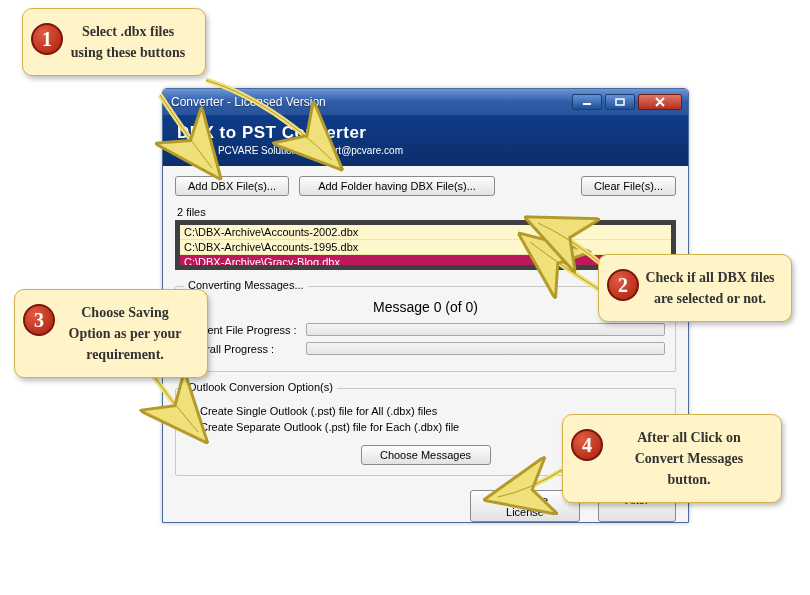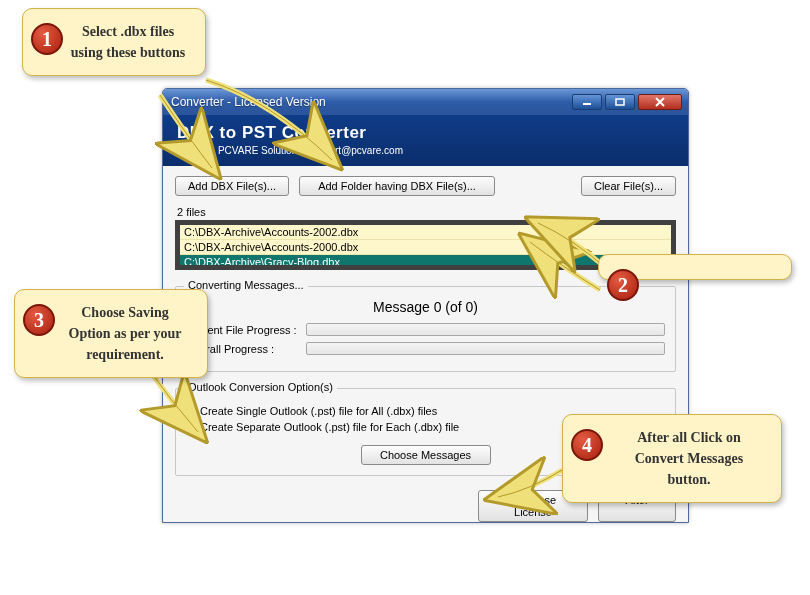--- a/index.html
+++ b/index.html
@@ -85,21 +85,21 @@
     overflow: hidden;
   }
   .file-list .item {
     padding: 1px 4px;
     font-size: 11px;
     background: #fff7cc;
     border-bottom: 1px solid #eee3a8;
     color: #000;
   }
   .file-list .item.sel {
-    background: #0f766e;
+    background: #be185d;
     color: #fff;
   }
   .groupbox {
     border: 1px solid #c8c8c8;
     border-radius: 2px;
     margin-top: 16px;
     padding: 12px 10px 10px;
     position: relative;
   }
   .groupbox .legend {
@@ -119,21 +119,21 @@
     background: linear-gradient(#f4f4f4,#e6e6e6);
     border-radius: 2px;
   }
   .radio-row { display: flex; align-items: center; gap: 2px; margin: 4px 0; font-size: 11px; }
   .radio {
     width: 12px; height: 12px; border: 1px solid #666; border-radius: 50%;
     display: inline-flex; align-items: center; justify-content: center;
   }
   .radio.checked::after { content:''; width:6px; height:6px; background:#1a5aa8; border-radius:50%; }
   .center-row { text-align:center; margin-top: 12px; }
-  .bottom-row { display:flex; justify-content:flex-end; gap:10px; margin-top: 14px; }
+  .bottom-row { display:flex; justify-content:flex-end; gap:18px; margin-top: 14px; }
 
   
   .callout {
     position: absolute;
     background: #fff4c8;
     border: 1px solid #d4b24a;
     border-radius: 10px;
     box-shadow: 2px 3px 5px rgba(0,0,0,.25);
     padding: 12px 16px 12px 44px;
     color: #333;
@@ -198,21 +198,21 @@
     <div class="row-btns">
       <span class="btn">Add DBX File(s)...</span>
       <span class="btn" style="width:196px">Add Folder having DBX File(s)...</span>
       <span class="spacer"></span>
       <span class="btn">Clear File(s)...</span>
     </div>
 
     <div class="files-count">2 files</div>
     <div class="file-list">
       <div class="item">C:\DBX-Archive\Accounts-2002.dbx</div>
-      <div class="item">C:\DBX-Archive\Accounts-2000.dbx</div>
+      <div class="item">C:\DBX-Archive\Accounts-1995.dbx</div>
       <div class="item sel">C:\DBX-Archive\Gracy-Blog.dbx</div>
     </div>
 
     <div class="groupbox">
       <span class="legend">Converting Messages...</span>
       <div class="msg-line">Message 0 (of 0)</div>
       <div class="prog-row">
         <span class="lbl">Current File Progress :</span>
         <span class="prog-bar"></span>
       </div>
@@ -267,20 +267,21 @@
     <path d="M562 470 Q530 490 498 497"></path>
   </g>
 </svg>
 
 <div id="c1" class="callout">
   <div class="badge">1</div>
   <span>Select .dbx files using these&nbsp;buttons</span>
 </div>
 <div id="c2" class="callout">
   <div class="badge">2</div>
+  <span>Check if all DBX files are selected or not.</span>
 </div>
 <div id="c3" class="callout">
   <div class="badge">3</div>
   <span>Choose Saving Option as per your requirement.</span>
 </div>
 <div id="c4" class="callout">
   <div class="badge">4</div>
   <span>After all Click on Convert Messages button.</span>
 </div>
 

